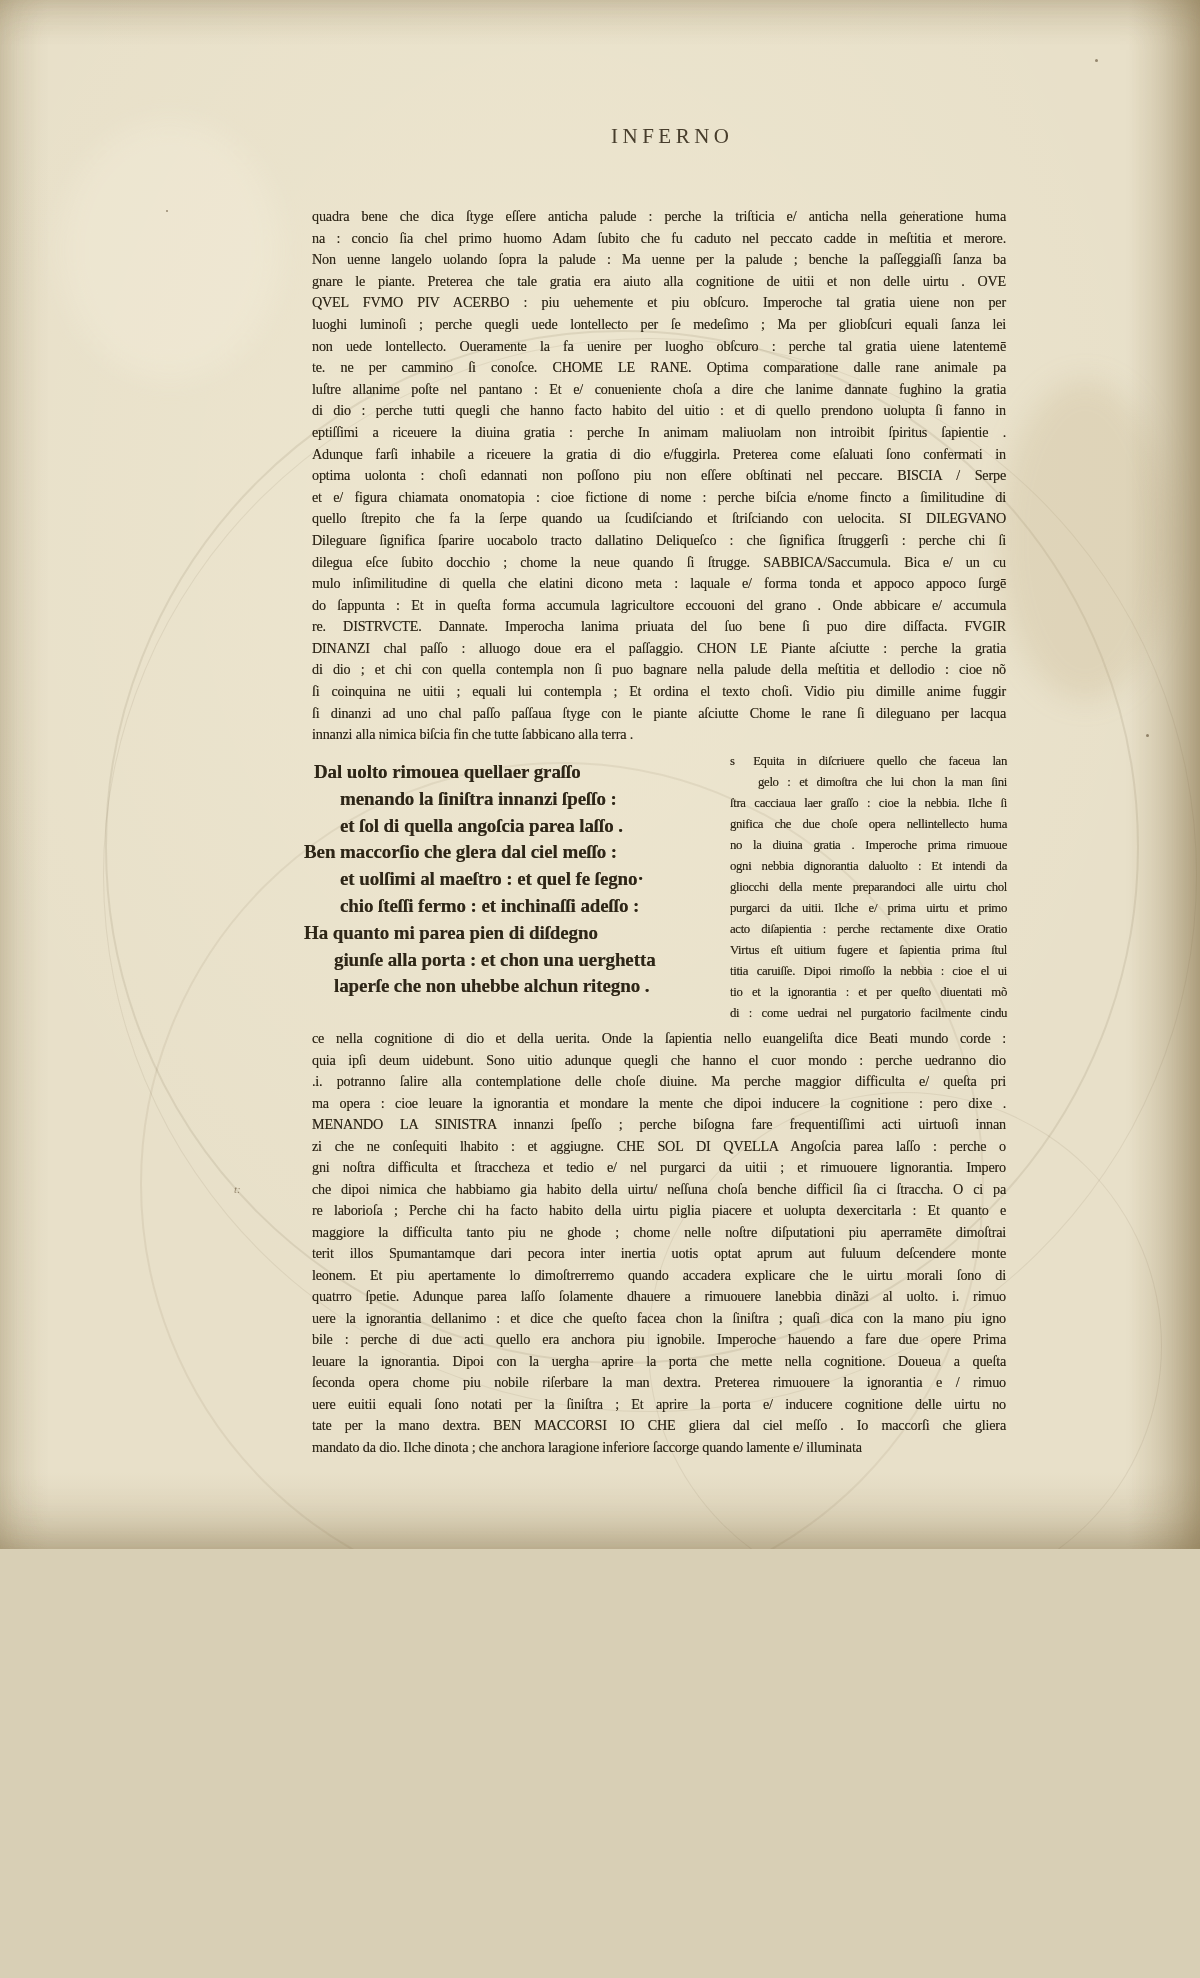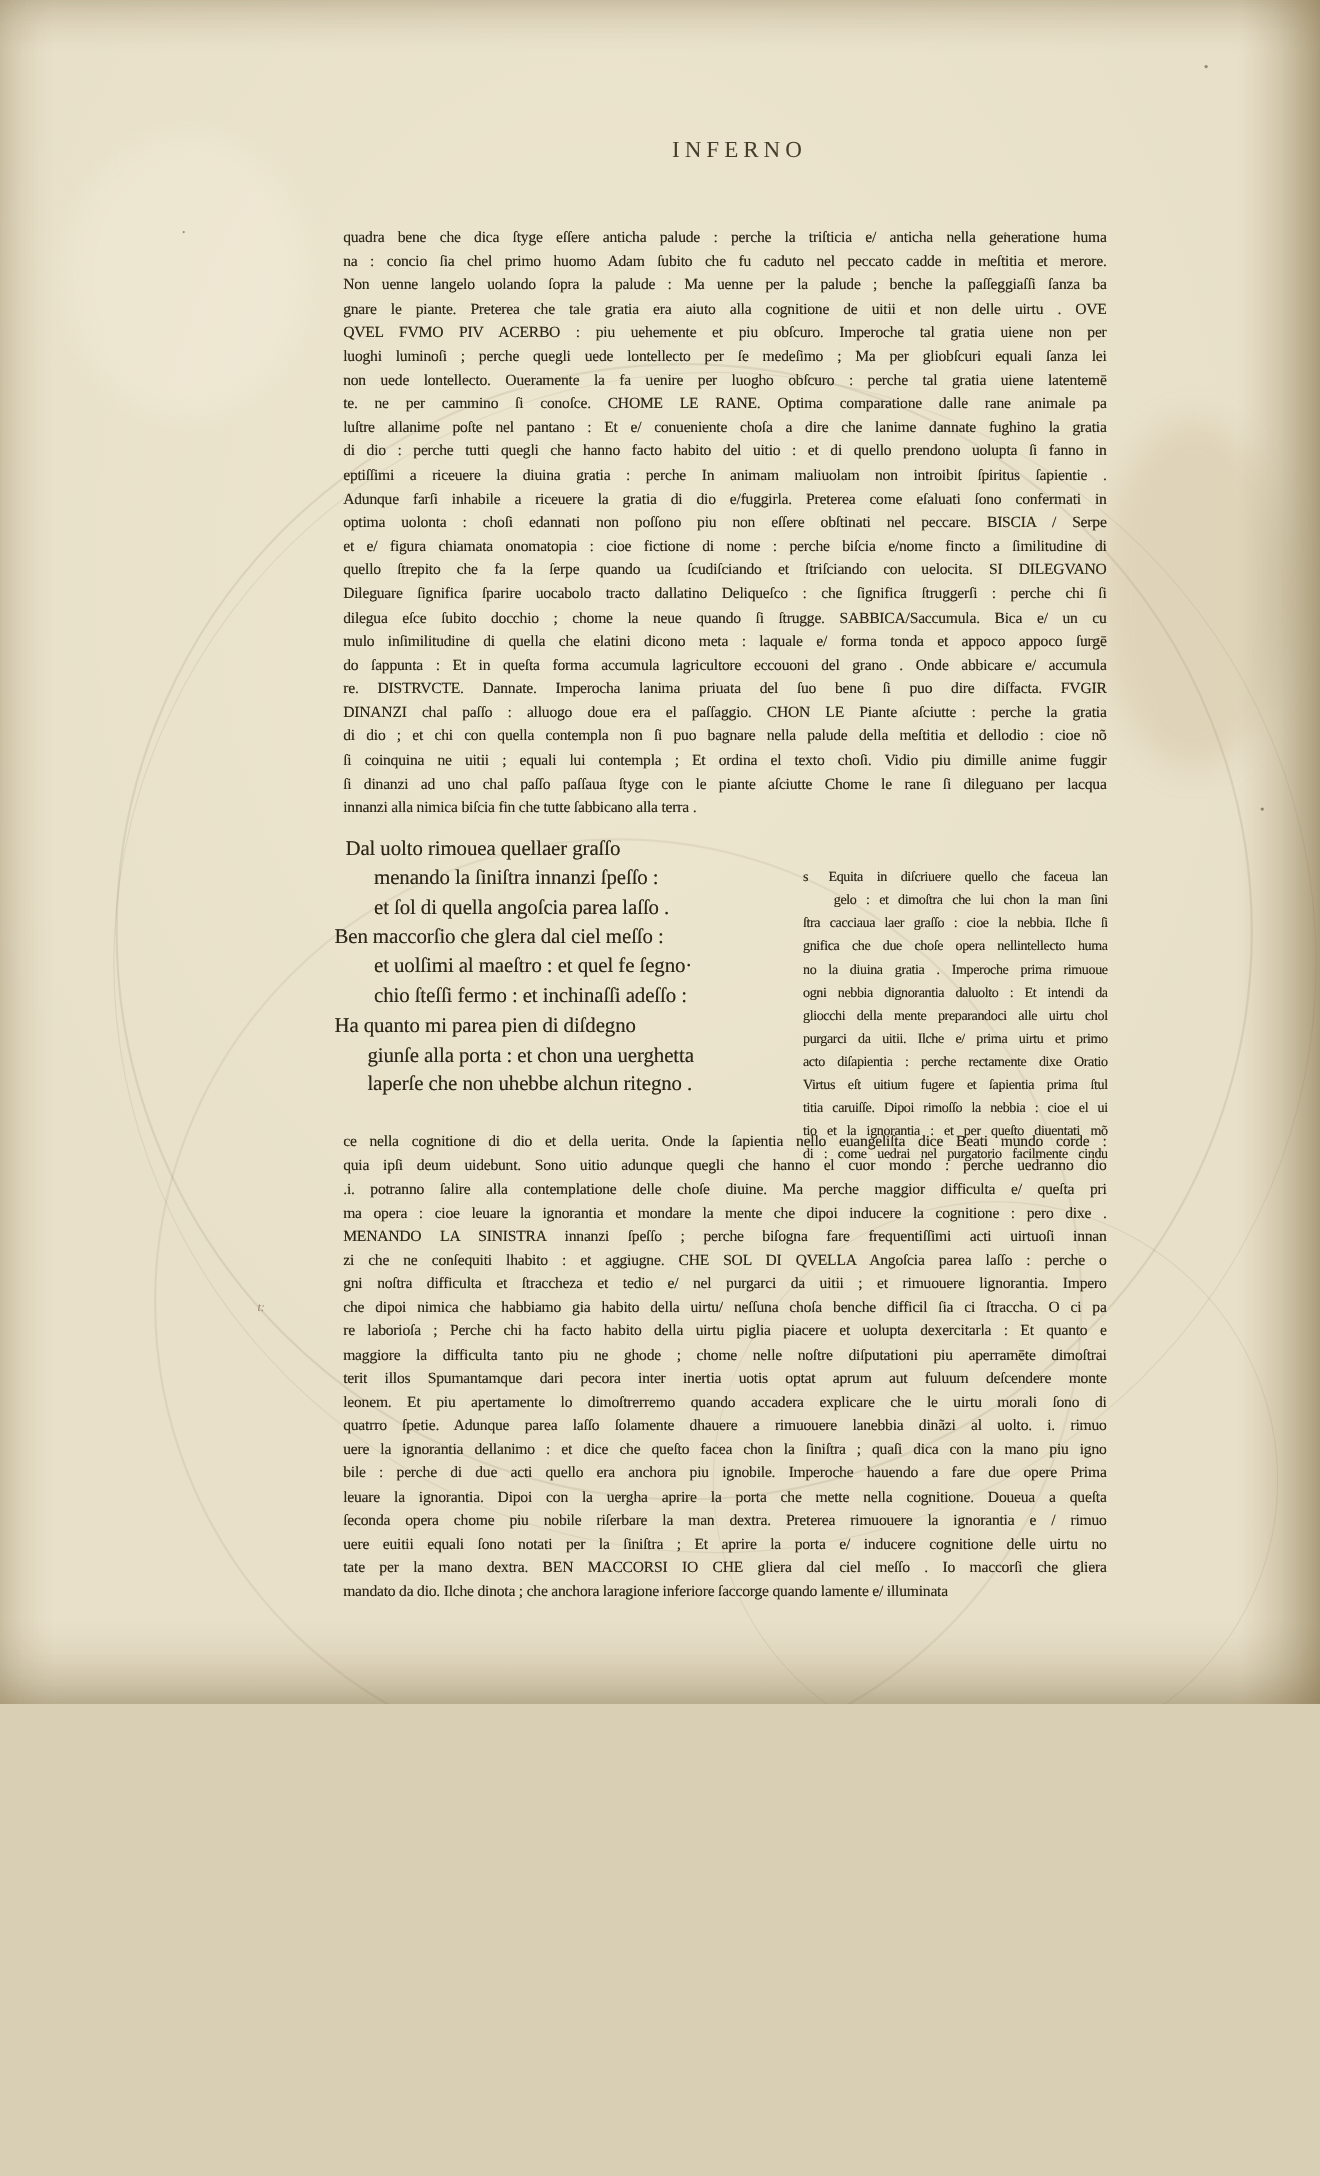--- a/index.html
+++ b/index.html
@@ -51,27 +51,27 @@
   .block .line,.rcol .line,.verse .line{
     text-shadow:0 0 .5px rgba(46,38,23,.55);
     white-space:nowrap;
   }
   .block{position:absolute;width:694px;}
   .b1{left:312px;top:206px;font-size:14.2px;line-height:21.6px;letter-spacing:-0.2px;}
   .b3{left:312px;top:1028px;font-size:14.2px;line-height:21.5px;letter-spacing:-0.2px;}
   .block .line{text-align:justify;text-align-last:justify;}
   .block .line.nj{text-align-last:left;}
 
-  .verse{position:absolute;left:304px;top:759px;width:420px;font-size:19px;line-height:26.8px;}
+  .verse{position:absolute;left:304px;top:759px;width:420px;font-size:19px;line-height:26.8px;font-weight:bold;}
   .verse .line{letter-spacing:-0.1px;}
   .verse .line.i1{padding-left:10px;}
   .verse .line.i2{padding-left:36px;}
   .verse .line.i3{padding-left:30px;}
 
-  .rcol{position:absolute;left:730px;top:751px;width:277px;font-size:12.8px;line-height:21px;letter-spacing:-0.35px;margin-top:36px;}
+  .rcol{position:absolute;left:730px;top:751px;width:277px;font-size:12.8px;line-height:21px;letter-spacing:-0.35px;}
   .rcol .line{text-align:justify;text-align-last:justify;}
   .rcol .line.ind{padding-left:28px;}
 
   .mnote{
     position:absolute;left:234px;top:1183px;
     font-size:11px;color:rgba(84,64,36,.55);font-style:italic;
   }
 </style>
 </head>
 <body>

